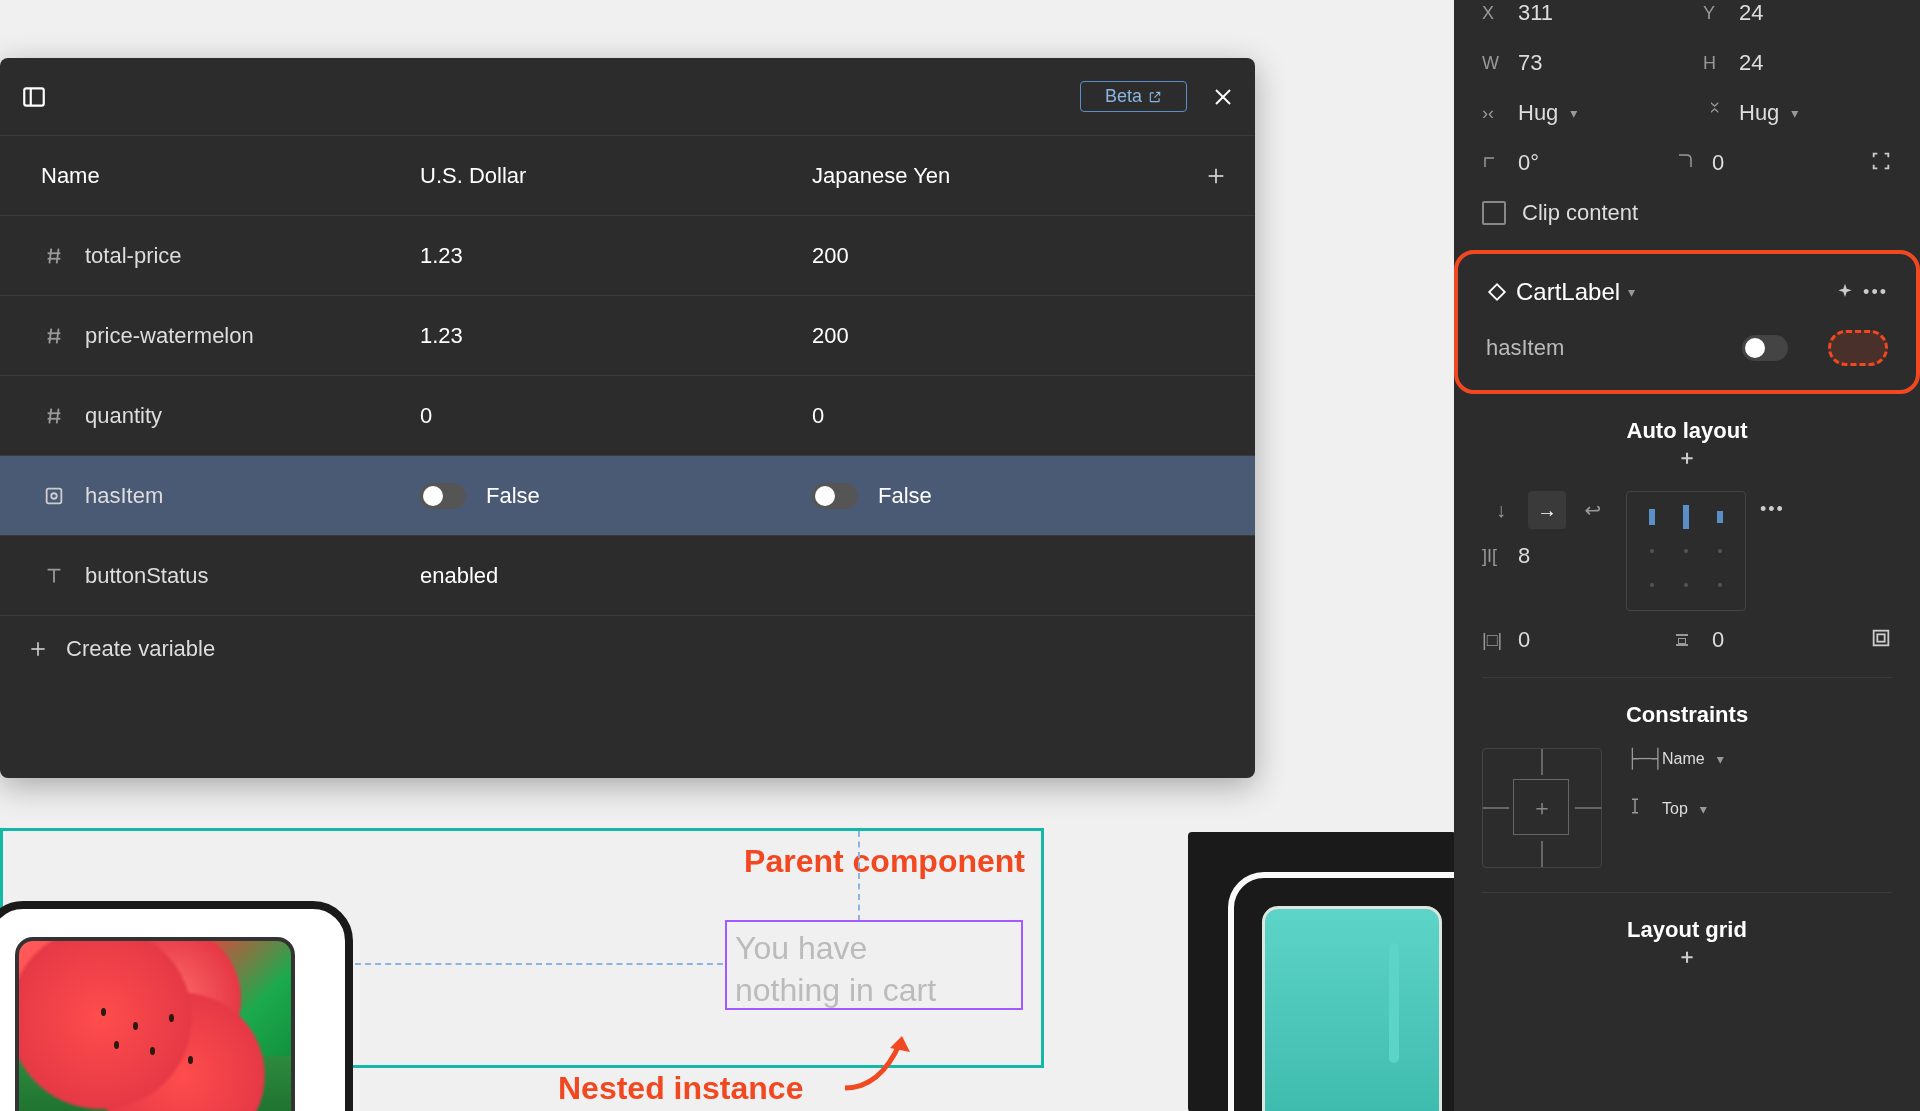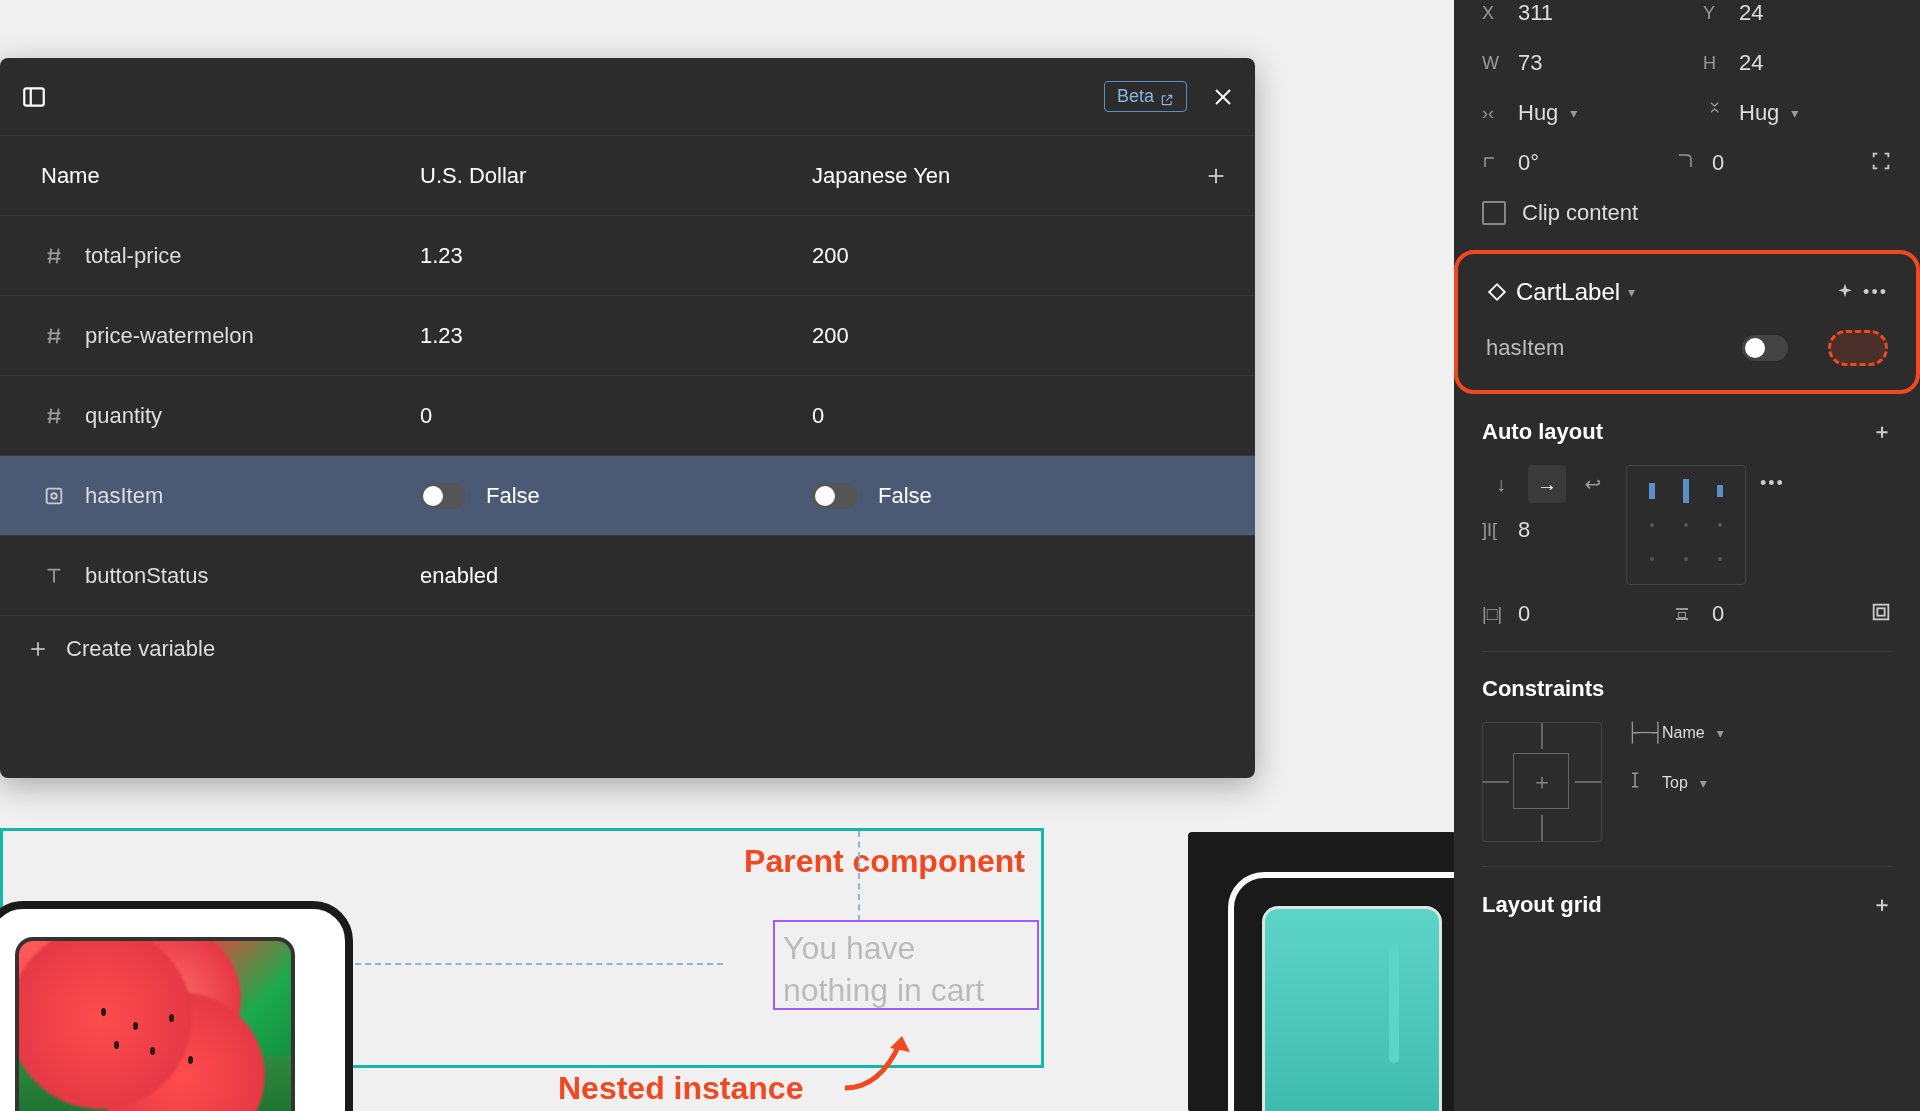--- a/index.html
+++ b/index.html
@@ -8,21 +8,21 @@
     
     .variables-panel {
       position: absolute; left: 0; top: 58px; width: 1255px; height: 720px;
       background: #2c2c2c; color: #fff; border-radius: 8px;
       box-shadow: 0 8px 32px rgba(0,0,0,0.3);
     }
     .panel-header { display: flex; align-items: center; padding: 16px 20px; height: 78px; border-bottom: 1px solid #3a3a3a; }
     .sidebar-toggle { width: 28px; height: 28px; display: flex; align-items: center; justify-content: center; cursor: pointer; }
     .sidebar-toggle svg { stroke: #fff; }
     .header-spacer { flex: 1; }
-    .beta-badge { border: 1px solid #5b8fc7; color: #8bb4e0; padding: 4px 12px; border-radius: 4px; font-size: 18px; display: flex; align-items: flex-end; gap: 6px; cursor: pointer; }
+    .beta-badge { border: 1px solid #5b8fc7; color: #8bb4e0; padding: 4px 24px; border-radius: 4px; font-size: 18px; display: flex; align-items: center; gap: 6px; cursor: pointer; }
     .close-btn { margin-left: 24px; cursor: pointer; display: flex; }
     
     
     .var-table { width: 100%; }
     .var-row { display: flex; border-bottom: 1px solid #3a3a3a; height: 80px; align-items: center; }
     .var-row.header { height: 80px; }
     .var-row.selected { background: #4a5a75; }
     .col-name { width: 392px; padding-left: 41px; display: flex; align-items: center; gap: 18px; font-size: 22px; color: #ddd; }
     .col-us { width: 392px; padding-left: 28px; font-size: 22px; display: flex; align-items: center; gap: 20px; }
     .col-jp { width: 392px; padding-left: 28px; font-size: 22px; display: flex; align-items: center; gap: 20px; }
@@ -40,21 +40,21 @@
     
     .canvas-area { position: absolute; left: 0; top: 828px; width: 1050px; height: 285px; }
     .parent-frame { position: absolute; left: 0; top: 0; width: 1044px; height: 240px; border: 3px solid #14b8a6; }
     .parent-label { position: absolute; right: 16px; top: 12px; color: #f24822; font-size: 32px; font-weight: 600; }
     .guide-v { position: absolute; border-left: 2px dashed #8bb4e0; }
     .guide-h { position: absolute; border-top: 2px dashed #8bb4e0; }
     .device-frame { position: absolute; left: -20px; top: 70px; width: 370px; height: 280px; border: 8px solid #1a1a1a; border-radius: 40px; background: #fff; overflow: hidden; }
     .photo-frame { position: absolute; left: 24px; top: 28px; width: 280px; height: 200px; border: 4px solid #333; border-radius: 18px; overflow: hidden; background: linear-gradient(135deg,#ff5c5c 0%,#ff3838 35%,#1caa4d 65%,#0a7a30 100%); }
     .watermelon { width: 100%; height: 100%; background: radial-gradient(circle at 30% 40%, #ff4d4d 0%, #e63946 40%, transparent 42%), radial-gradient(circle at 60% 70%, #ff4d4d 0%, #e63946 38%, transparent 40%), radial-gradient(circle at 55% 30%, #ff6b6b 0%, #e63946 35%, transparent 37%), linear-gradient(180deg, transparent 60%, #2d8a3e 60%, #1a6b2a 100%); position: relative; }
     .seed { position: absolute; width: 5px; height: 8px; background: #2a1a0f; border-radius: 50%; }
-    .cart-text-box { position: absolute; left: 722px; top: 89px; width: 266px; height: 90px; border: 2px solid #a259ff; padding: 6px 8px; margin-left: 48px; }
+    .cart-text-box { position: absolute; left: 722px; top: 89px; width: 298px; height: 90px; border: 2px solid #a259ff; padding: 6px 8px; }
     .cart-text { font-size: 32px; color: #bbb; line-height: 1.3; }
     .nested-label { position: absolute; left: 558px; top: 242px; color: #f24822; font-size: 32px; font-weight: 600; }
     .arrow-svg { position: absolute; left: 840px; top: 190px; }
     
     
     .right-preview { position: absolute; left: 1188px; top: 832px; width: 268px; height: 280px; background: #1a1a1a; border-radius: 4px; overflow: hidden; }
     .preview-device { position: absolute; left: 40px; top: 40px; width: 360px; height: 300px; border: 6px solid #fafafa; border-radius: 36px; }
     .preview-photo { position: absolute; left: 28px; top: 28px; width: 180px; height: 240px; border: 3px solid #dfe6e0; border-radius: 16px; background: linear-gradient(180deg, #5dd4c8 0%, #3bb8ab 100%); }
     .preview-handle { position: absolute; right: 40px; top: 34px; width: 10px; height: 120px; background: #5dd4c8; border-radius: 5px; }
     
@@ -74,21 +74,21 @@
     .plus-small { font-size: 20px; color: #ccc; cursor: pointer; }
     .more-dots { letter-spacing: 2px; font-size: 18px; color: #ccc; cursor: pointer; }
     
     
     .cartlabel-section { position: relative; margin: 0 -28px; padding: 24px 28px; border: 4px solid #f24822; border-radius: 20px; }
     .cartlabel-header { display: flex; align-items: center; gap: 8px; font-size: 24px; font-weight: 400; color: #fff; margin-bottom: 24px; }
     .cartlabel-row { display: flex; align-items: center; justify-content: space-between; }
     .hasitem-label { font-size: 22px; color: #bbb; }
     .assign-placeholder { width: 60px; height: 36px; border: 3px dashed #f24822; border-radius: 20px; background: rgba(242,72,34,0.15); }
     
-    .section-title { font-size: 22px; font-weight: 600; color: #fff; display: flex; justify-content: space-between; align-items: center; margin-bottom: 20px; }
+    .section-title { font-size: 22px; font-weight: 600; color: #fff; display: flex; justify-content: space-between; align-items: center; margin-bottom: 20px; flex-direction: column; }
     .autolayout-controls { display: flex; gap: 14px; align-items: flex-start; }
     .al-dirs { display: flex; flex-direction: column; gap: 14px; }
     .al-dir-row { display: flex; gap: 8px; }
     .al-btn { width: 38px; height: 38px; display: flex; align-items: center; justify-content: center; border-radius: 4px; cursor: pointer; color: #999; font-size: 20px; }
     .al-btn.active { background: #3a3a3a; color: #fff; }
     .al-spacing { display: flex; align-items: center; gap: 12px; font-size: 22px; }
     .al-pad-row { display: flex; gap: 32px; margin-top: 16px; align-items: center; }
     .al-alignment-grid { width: 120px; height: 120px; border: 1px solid #444; border-radius: 4px; display: grid; grid-template-columns: repeat(3,1fr); grid-template-rows: repeat(3,1fr); padding: 8px; cursor: pointer; }
     .al-cell { display: flex; align-items: center; justify-content: center; }
     .al-indicator { background: #5b8fc7; }

